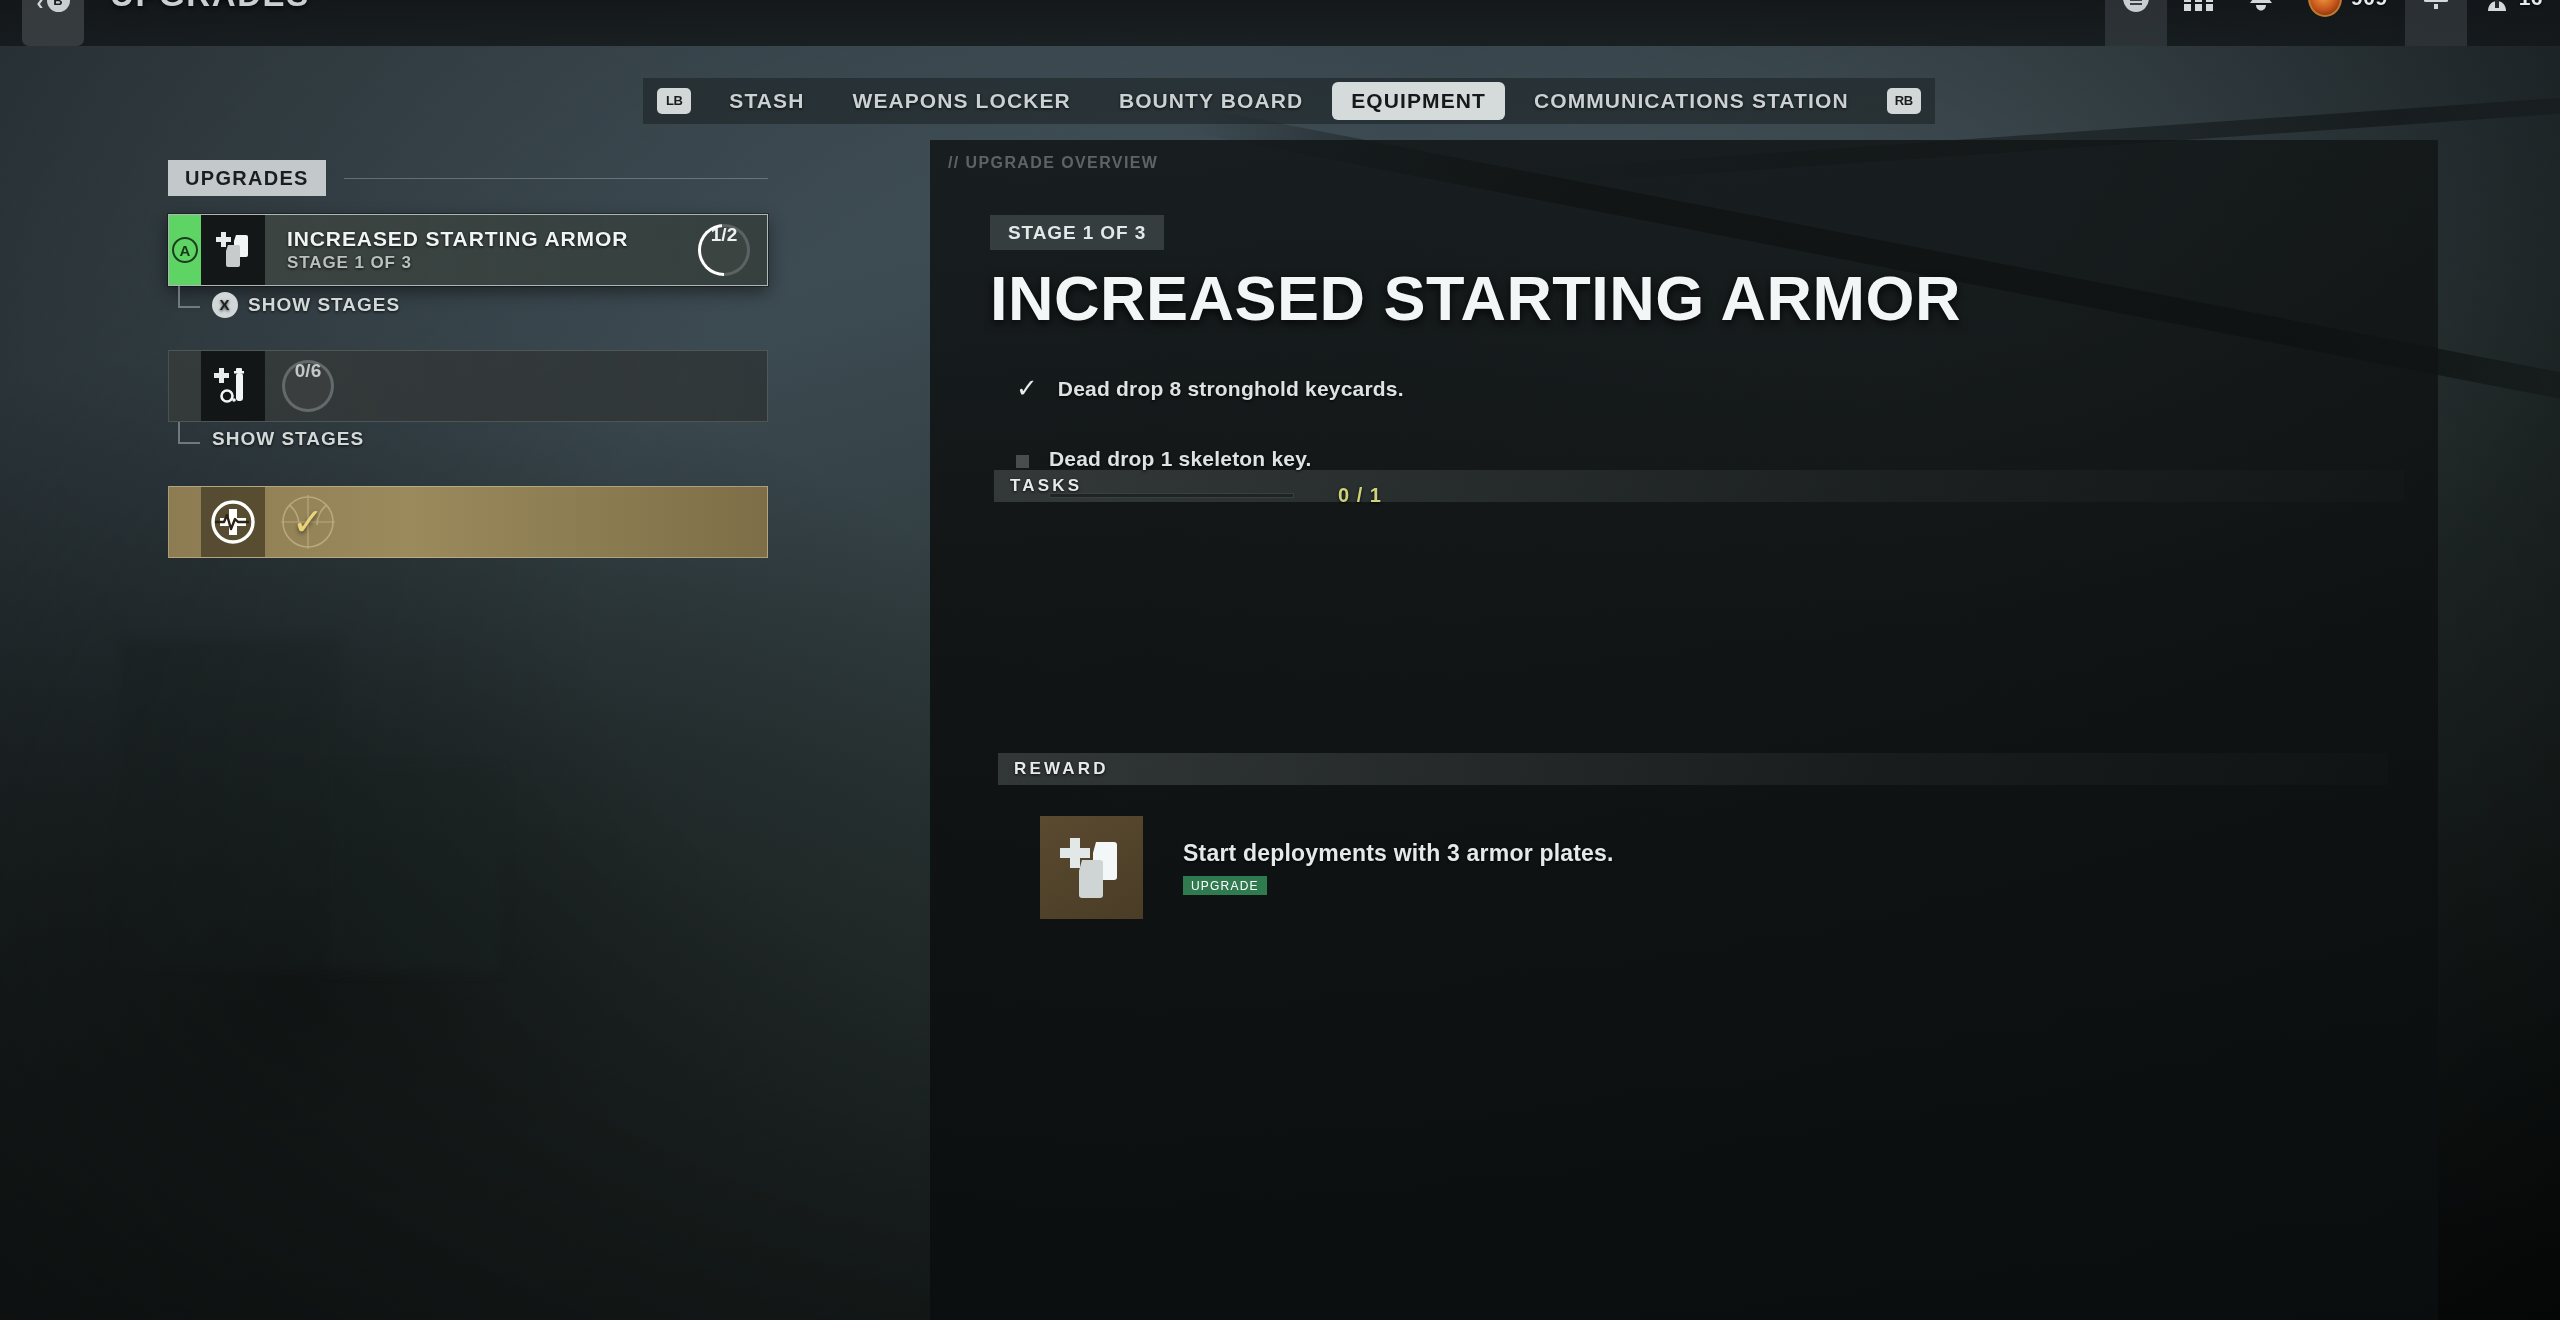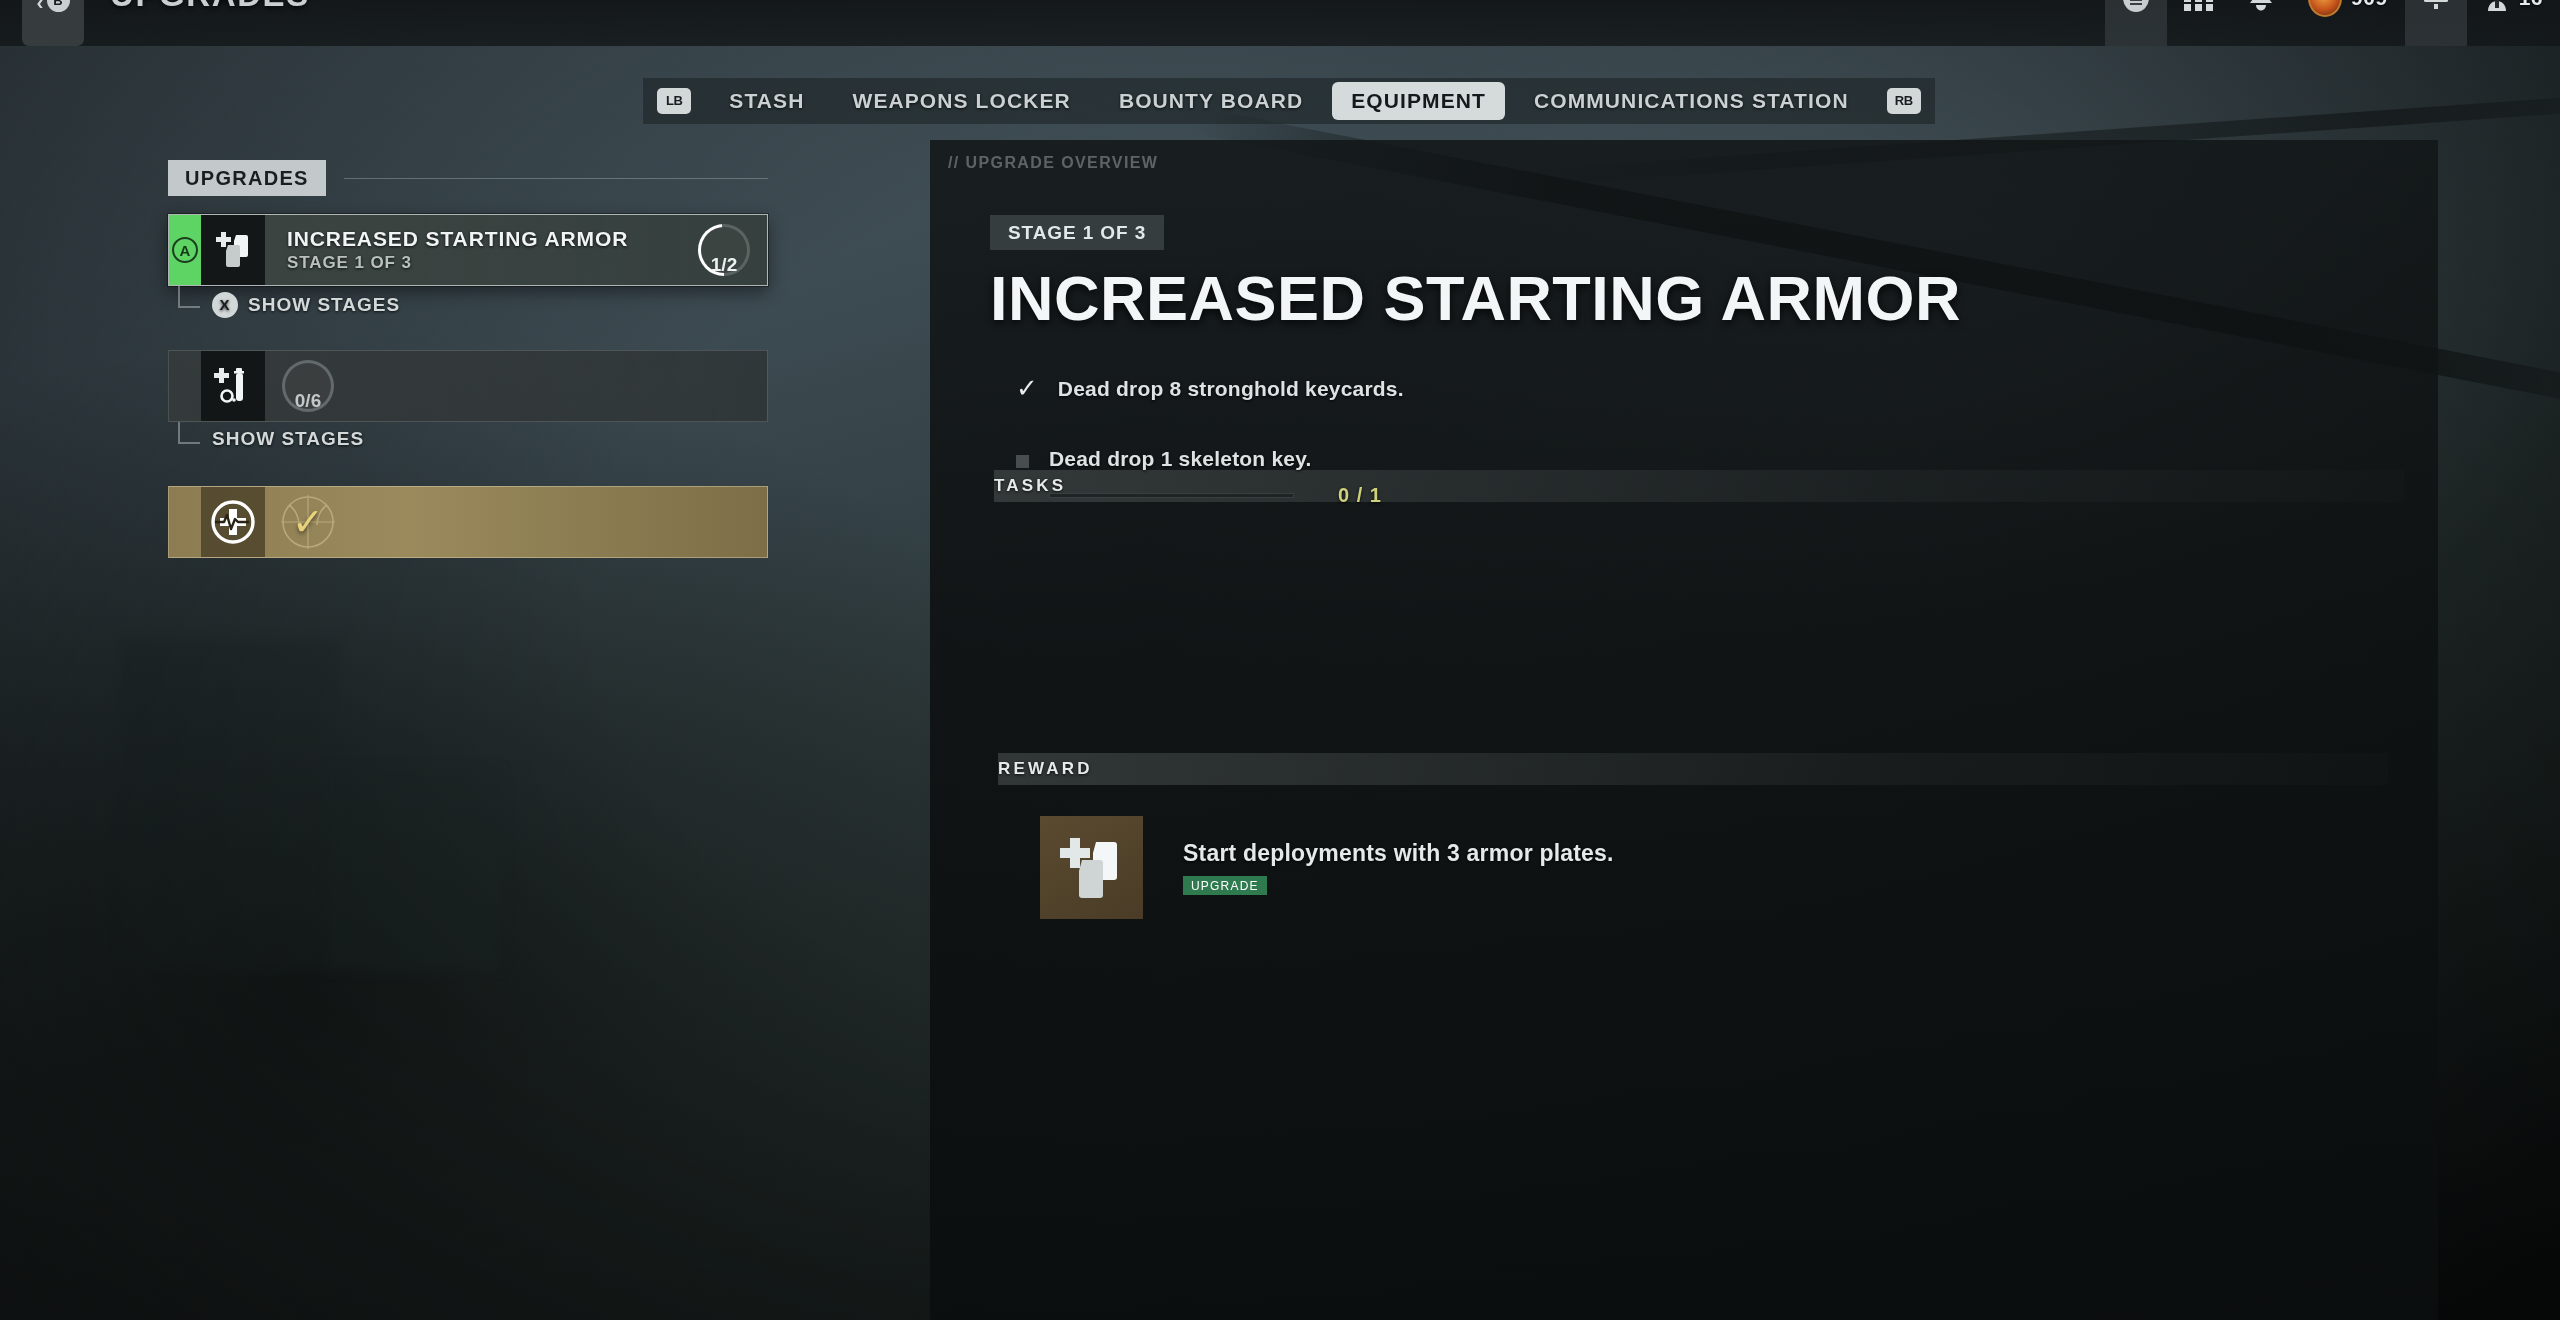--- a/index.html
+++ b/index.html
@@ -162,21 +162,21 @@
   .upg-row.done .upg-name { color:#ded4b4; }
   .upg-sub {
     font-size:17px; font-weight:700; letter-spacing:.9px; color:#b9c0bd; margin-top:2px;
     text-shadow:0 1px 3px rgba(0,0,0,.8);
   }
   .upg-prog {
     width:86px; display:flex; align-items:center; justify-content:center; position:relative;
   }
   .ring {
     width:52px; height:52px; border-radius:50%;
-    display:flex; align-items:flex-end; justify-content:center;
+    display:flex; align-items:flex-start; justify-content:center;
     position:relative;
   }
   .ring.half {
     background:conic-gradient(from 180deg, #ffffff 0deg 175deg, rgba(120,128,128,0.55) 175deg 360deg);
   }
   .ring.empty { background:rgba(140,148,148,0.55); }
   .ring::after {
     content:""; position:absolute; inset:3px; border-radius:50%;
     background:#3b4441;
   }
@@ -236,20 +236,21 @@
     text-shadow:0 3px 10px rgba(0,0,0,.8);
   }
 
   .sec-bar {
     position:absolute; height:32px; left:64px; width:1410px;
     background:linear-gradient(90deg, rgba(78,84,84,0.55), rgba(62,68,68,0.18) 65%, rgba(58,64,64,0.05));
     display:flex; align-items:center;
   }
   .sec-bar .sec-lbl {
     font-size:17px; font-weight:700; letter-spacing:3.2px; color:#e6eae9;
+    padding-left:16px;
     text-shadow:0 1px 3px rgba(0,0,0,.8);
   }
   #tasks-bar { top:330px; }
   #reward-bar { top:585px; left:68px; width:1390px;margin-top:28px; }
 
   .task {
     position:absolute; left:86px; display:flex; align-items:flex-start; gap:20px;
   }
   #task-0 { top:237px; }
   #task-1 { top:307px; }

